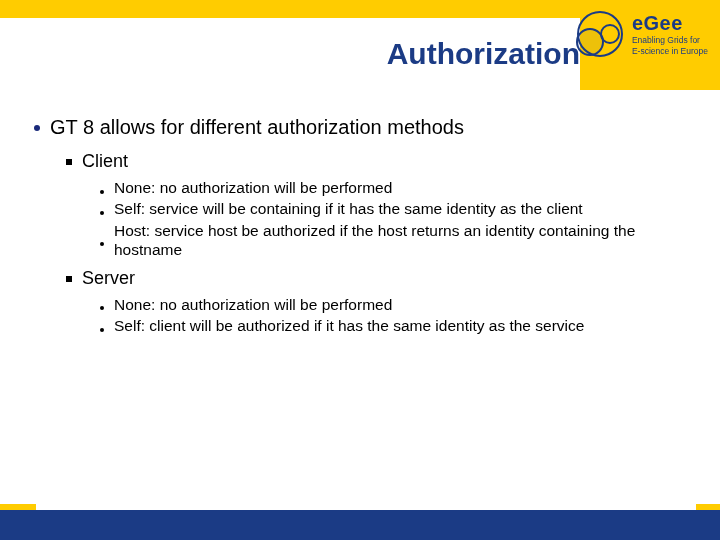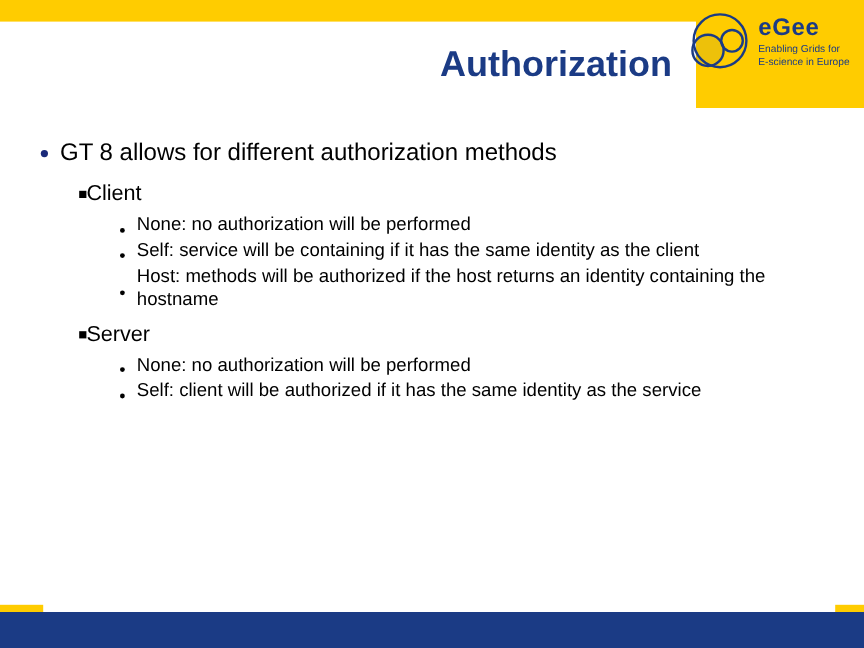--- a/index.html
+++ b/index.html
@@ -14,21 +14,20 @@
     width: 100%; height: 90px;
     background: #ffcc00;
     position: relative;
   }
   .title-bar {
     position: absolute;
     left: 0; top: 18px;
     width: 580px; height: 72px;
     background: #fff;
     display: flex; align-items: center; justify-content: flex-end;
-    padding-right: 20px;
   }
   .title-bar h1 {
     color: #1b3b85;
     font-size: 30px;
     font-weight: bold;
   }
   .logo {
     position: absolute;
     right: 12px; top: 10px;
     display: flex; align-items: center; gap: 8px;
@@ -55,21 +54,21 @@
     font-size: 16px;
     color: #000;
   }
   .bullet-l1 { display: flex; gap: 10px; margin-bottom: 12px; }
   .dot1 {
     width: 6px; height: 6px; border-radius: 50%; background: #1a2a7a;
     flex: 0 0 auto; margin-top: 9px;
   }
   .l1-text { font-size: 20px; }
   .sub-list { margin-left: 32px; }
-  .bullet-l2 { display: flex; margin: 8px 0 6px 0; }
+  .bullet-l2 { display: flex; gap: 10px; margin: 8px 0 6px 0; }
   .sq {
     width: 6px; height: 6px; background: #000; flex: 0 0 auto; margin-top: 8px;
   }
   .l2-text { font-size: 18px; font-weight: normal; }
   .sub-sub { margin-left: 34px; margin-bottom: 6px; }
   .bullet-l3 { display: flex; gap: 10px; margin: 2px 0; align-items: center; }
   .dot3 {
     width: 4px; height: 4px; border-radius: 50%; background: #000;
     flex: 0 0 auto; margin-top: 8px;
   }
@@ -123,21 +122,21 @@
       <div class="bullet-l3">
         <span class="dot3"></span>
         <span class="l3-text">None: no authorization will be performed</span>
       </div>
       <div class="bullet-l3">
         <span class="dot3"></span>
         <span class="l3-text">Self: service will be containing if it has the same identity as the client</span>
       </div>
       <div class="bullet-l3">
         <span class="dot3"></span>
-        <span class="l3-text">Host: methods will be authorized if the host returns an identity containing the hostname</span>
+        <span class="l3-text">Host: service host be authorized if the host returns an identity containing the hostname</span>
       </div>
     </div>
 
     <div class="bullet-l2">
       <span class="sq"></span>
       <span class="l2-text">Server</span>
     </div>
     <div class="sub-sub">
       <div class="bullet-l3">
         <span class="dot3"></span>

